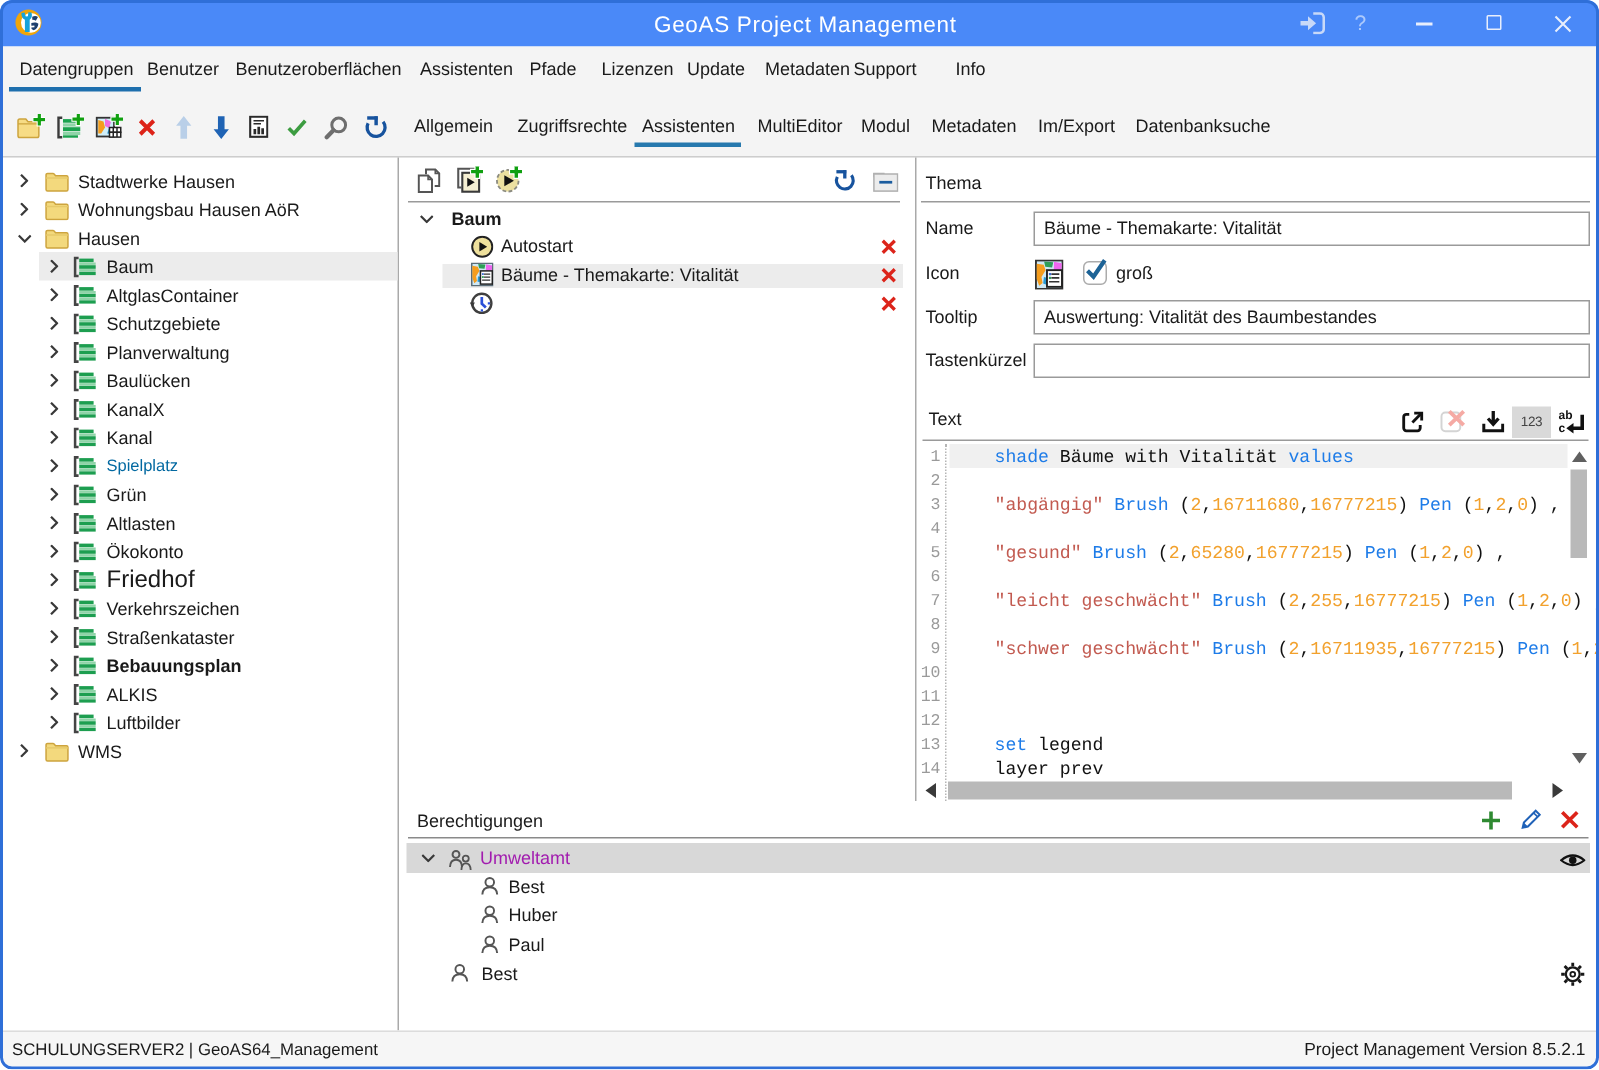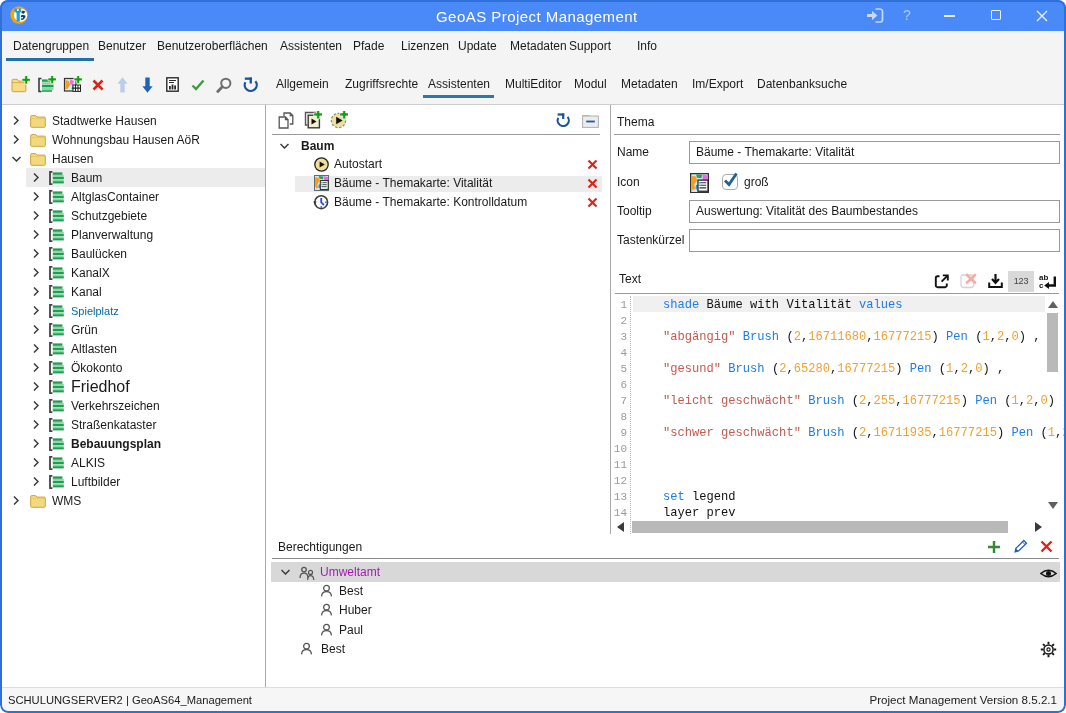--- a/index.html
+++ b/index.html
@@ -415,21 +415,20 @@
 <svg class="ab" style="left:587px;top:177.5px" width="11" height="11" viewBox="0 0 11 11">
       <path d="M1.5 1.5 L9.5 9.5 M9.5 1.5 L1.5 9.5" stroke="#dc241a" stroke-width="2.2" fill="none"></path>
     </svg>
 <svg class="ab" style="left:313px;top:194.0px" width="16" height="16" viewBox="0 0 16 16">
 <circle cx="8.2" cy="8.2" r="6.4" fill="#ffffff" stroke="#3f3f3f" stroke-width="1.6"></circle>
 <path d="M8.2 4.0 v4.4 l2.7 2.6" fill="none" stroke="#2b50d8" stroke-width="1.8"></path>
 <rect x="12.2" y="7.5" width="1.5" height="1.5" fill="#2b50d8"></rect>
 <rect x="7.5" y="12.2" width="1.5" height="1.5" fill="#2b50d8"></rect>
 <path d="M0.2 7.6 h3.4 l-1.7 3.4 z" fill="#3a3a3a"></path>
 </svg>
-<div class="ab" style="left:334px;top:194.0px;line-height:16px;font-size:12px;color:#1a1a1a;font-weight:normal;white-space:nowrap;">Bäume - Themakarte: Kontrolldatum</div>
 <svg class="ab" style="left:587px;top:196.5px" width="11" height="11" viewBox="0 0 11 11">
       <path d="M1.5 1.5 L9.5 9.5 M9.5 1.5 L1.5 9.5" stroke="#dc241a" stroke-width="2.2" fill="none"></path>
     </svg>
 <div class="ab" style="left:617px;top:113.5px;line-height:16px;font-size:12px;color:#1a1a1a;font-weight:normal;white-space:nowrap;">Thema</div>
 <div class="rule" style="left:614px;top:134px;width:446px"></div>
 <div class="ab" style="left:617px;top:144.0px;line-height:16px;font-size:12px;color:#1a1a1a;font-weight:normal;white-space:nowrap;">Name</div>
 <div class="ab" style="left:617px;top:174.0px;line-height:16px;font-size:12px;color:#1a1a1a;font-weight:normal;white-space:nowrap;">Icon</div>
 <div class="ab" style="left:617px;top:203.0px;line-height:16px;font-size:12px;color:#1a1a1a;font-weight:normal;white-space:nowrap;">Tooltip</div>
 <div class="ab" style="left:617px;top:232.0px;line-height:16px;font-size:12px;color:#1a1a1a;font-weight:normal;white-space:nowrap;">Tastenkürzel</div>
 <div class="ab" style="left:689px;top:141px;width:371px;height:23px;border:1px solid #9a9a9a;background:#fff;box-sizing:border-box">

